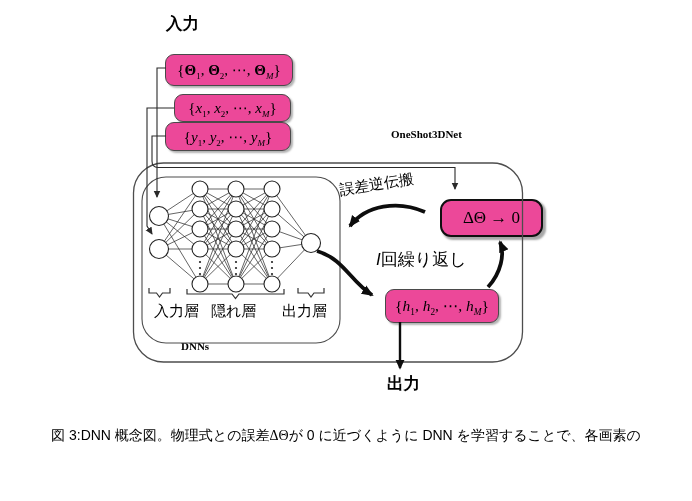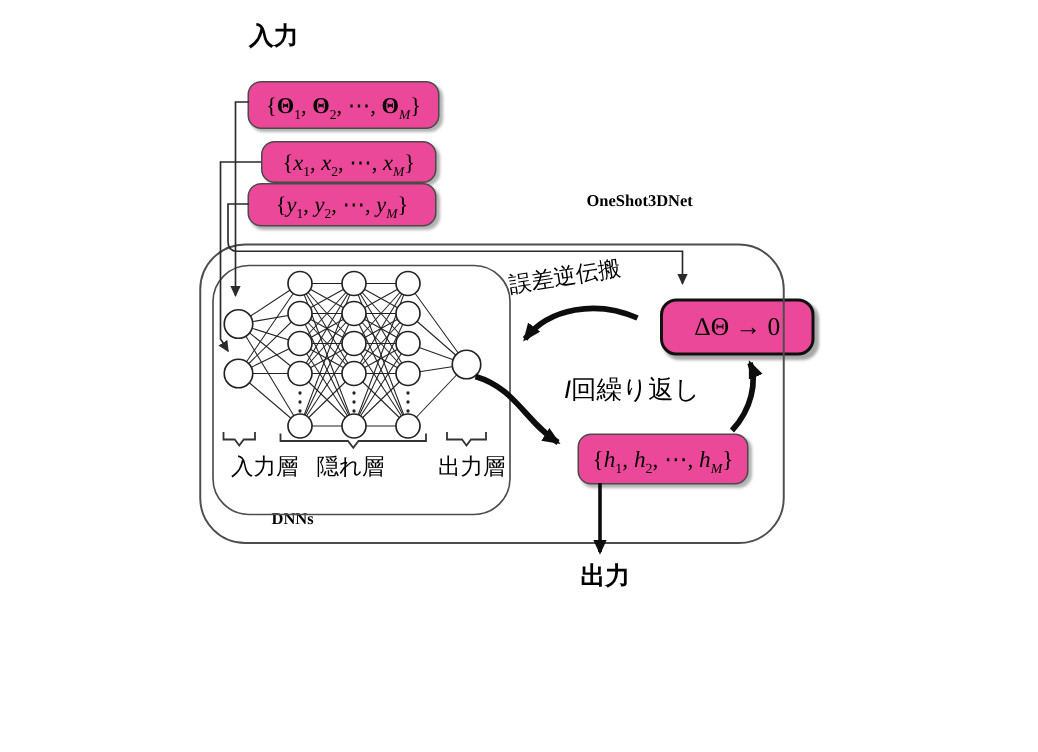--- a/index.html
+++ b/index.html
@@ -188,20 +188,21 @@
 </div>
 
 <div class="lbl" style="left:376px;top:248px;font-size:17px;"><span style="font-style: italic;">I</span><span>回繰り返し</span></div>
 
 <div class="mbox" style="left:385px;top:289px;width:112px;height:32px;font-size:15.5px;">
   <span><span>{</span><span style="font-style: italic;">h</span><sub>1</sub><span>, </span><span style="font-style: italic;">h</span><sub>2</sub><span>, ⋯, </span><span style="font-style: italic;">h</span><sub style="font-style: italic;">M</sub><span>}</span></span>
 </div>
 
 <div class="lbl layer-lbl" style="left:142px;top:302px;margin-left:12px;">入力層</div>
 <div class="lbl layer-lbl" style="left:211px;top:302px;text-align:center;">隠れ層</div>
-<div class="lbl layer-lbl" style="left:292px;top:302px;">出力層</div>
+<div class="lbl layer-lbl" style="left:282px;top:302px;">出力層</div>
 
 <div class="lbl serif-bold" style="left:181px;top:340px;">DNNs</div>
 
 <div class="lbl bold-jp" style="left:387px;top:373px;">出力</div>
 
 <div class="caption">
+  <div><span>図 3:DNN 概念図。物理式との誤差</span><span class="math">ΔΘ</span><span>が 0 に近づくように DNN を学習することで、各画素の</span></div>
 </div>
 
 </body></html>

